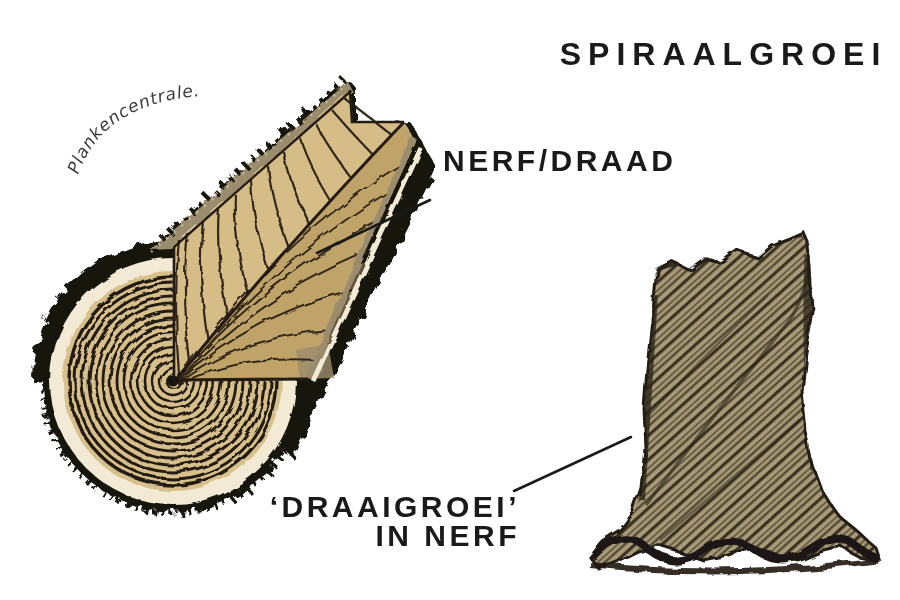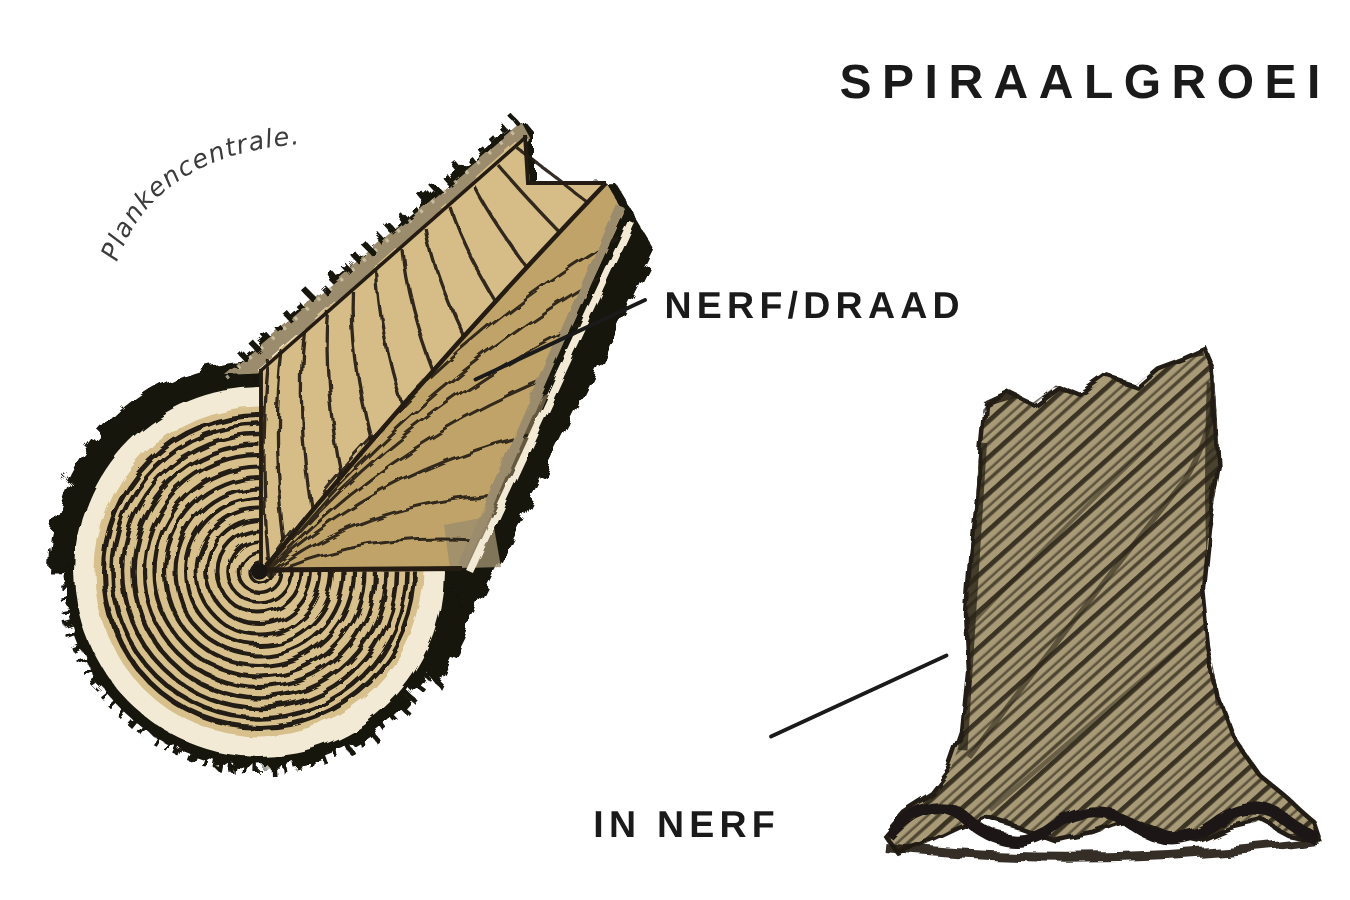--- a/index.html
+++ b/index.html
@@ -2,22 +2,22 @@
 <html><head>
 <meta charset="utf-8">
 <style>
   html,body{margin:0;padding:0;}
   body{width:900px;height:600px;background:#ffffff;overflow:hidden;
        font-family:"Liberation Sans", sans-serif;}
   .stage{position:relative;width:900px;height:600px;background:#ffffff;}
   svg.art{position:absolute;left:0;top:0;}
   .title{position:absolute;left:531px;top:36px;width:385px;text-align:center;
          font-size:32px;font-weight:700;letter-spacing:7px;color:#1a1a1a;white-space:nowrap;}
-  .lbl{position:absolute;font-size:25px;font-weight:700;letter-spacing:3.5px;
-       color:#1a1a1a;line-height:29px;white-space:nowrap;margin-top:44px;}
+  .lbl{position:absolute;font-size:30px;font-weight:700;letter-spacing:3.5px;
+       color:#1a1a1a;line-height:29px;white-space:nowrap;}
   .lbl-grain{left:443px;top:146px;text-align:left;}
   .lbl-trunk{left:268px;top:492px;width:252px;text-align:right;}
 </style>
 </head>
 <body>
 
 <div class="stage">
 
 <svg class="art" width="900" height="600" viewBox="0 0 900 600">
   <defs>
@@ -163,16 +163,17 @@
   </text>
 </svg>
 
 <div class="title">SPIRAALGROEI</div>
 
 <div class="lbl lbl-grain">
   <div>NERF/DRAAD</div>
 </div>
 
 <div class="lbl lbl-trunk">
+  <div>‘DRAAIGROEI’</div>
   <div>IN NERF</div>
 </div>
 
 </div>
 
 </body></html>

